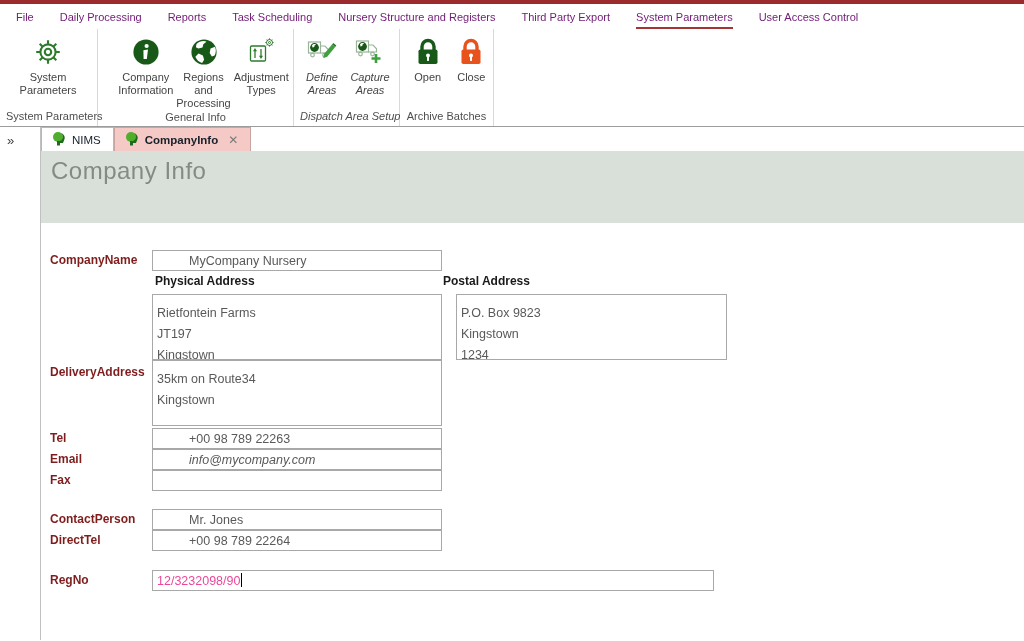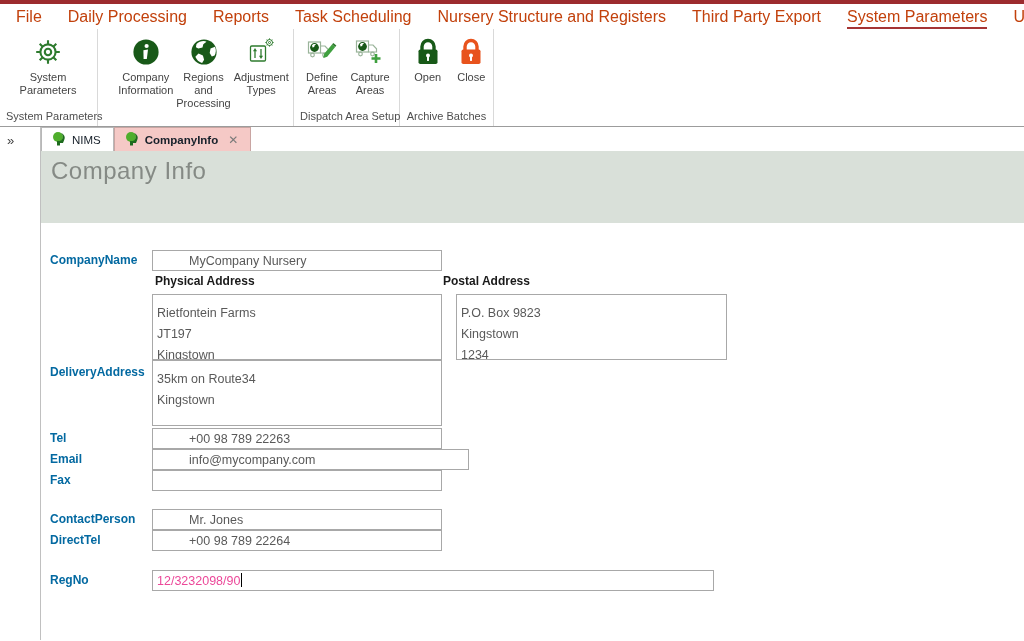--- a/index.html
+++ b/index.html
@@ -5,21 +5,21 @@
   * { margin:0; padding:0; box-sizing:border-box; }
   html,body { width:1024px; height:641px; overflow:hidden; background:#fff;
     font-family:"Liberation Sans", sans-serif; }
 
   
   .top-strip { height:4px; background:#9c2b2e; }
 
   
   .menubar { height:25px; background:#fff; display:flex; align-items:center;
     padding-left:16px; gap:26px; }
-  .menu-item { font-size:16px; color:#c2410c; height:100%; display:flex;
+  .menu-item { font-size:11px; color:#701a75; height:100%; display:flex;
     align-items:center; cursor:default; white-space:nowrap; border-bottom:2px solid transparent; padding-top:2px; }
   .menu-item.active { border-bottom:2px solid #a53434; }
 
   
   .ribbon { height:98px; background:#fff; border-bottom:1px solid #9c9c9c;
     display:flex; align-items:stretch; }
   .ribbon-group { display:flex; flex-direction:column; border-right:1px solid #d9d9d9; }
   .group-buttons { flex:1; display:flex; align-items:flex-start; padding:5px 4px 0 4px; }
   .group-label { font-size:11px; color:#4e4e4e; text-align:center; padding:1px 6px 4px; white-space:nowrap; }
   .rbtn { display:flex; flex-direction:column; align-items:center; gap:3px;
@@ -39,21 +39,21 @@
     background:#fff; cursor:pointer; white-space:nowrap; }
   .tab.active { background:#f5c9c6; font-weight:bold; border-color:#c9a5a2; }
   .tab .closex { color:#7a7a7a; font-size:12px; margin-left:4px; cursor:pointer; font-weight:normal; }
 
   
   .header-band { height:72px; background:#d9e0d9; padding:6px 0 0 10px; }
   .header-band h1 { font-size:24px; font-weight:normal; color:#858a85; letter-spacing:0.5px; }
 
   
   .form-area { position:relative; width:100%; height:430px; background:#fff; }
-  .flabel { position:absolute; left:9px; font-size:12px; font-weight:bold; color:#0369a1; line-height:21px; }
+  .flabel { position:absolute; left:9px; font-size:12px; font-weight:bold; color:#7f1d1d; line-height:21px; }
   .fheading { position:absolute; font-size:12px; font-weight:bold; color:#1a1a1a; }
   .finput, .ftext { position:absolute; border:1px solid #a8a8a8; background:#fff;
     font-family:"Liberation Sans", sans-serif; font-size:12.5px; color:#595959;
     padding:1px 4px; outline:none; }
   .finput { height:21px;padding-left:36px; }
   .ftext { resize:none; overflow:hidden; line-height:21px; padding-top:8px; }
   .fdiv { position:absolute; border:1px solid #a8a8a8; background:#fff; height:21px;
     font-size:12.5px; color:#ec4899; padding:2px 4px; }
   .caret { display:inline-block; width:1px; height:14px; background:#000;
     vertical-align:-2px; margin-left:1px; }
@@ -127,23 +127,24 @@
             <g stroke="#2e7b2e" stroke-width="1" fill="none">
               <circle cx="23.5" cy="5.5" r="3"></circle>
               <circle cx="23.5" cy="5.5" r="1"></circle>
               <path d="M23.5 1.4v1.2M23.5 8.4v1.2M19.4 5.5h1.2M26.4 5.5h1.2M20.7 2.7l.9.9M25.4 7.4l.9.9M20.7 8.3l.9-.9M25.4 3.6l.9-.9"></path>
             </g>
           </svg>
         </span>
         <span>Adjustment Types</span>
       </div>
     </div>
-  </div>
-
-  <div class="ribbon-group" style="width:106px;">
+    <div class="group-label">General Info</div>
+  </div>
+
+  <div class="ribbon-group" style="width:106px;font-style:italic;">
     <div class="group-buttons">
       <div class="rbtn" style="width:48px;">
         <span class="ricon">
           <svg width="32" height="30" viewBox="0 0 32 30">
             <g stroke="#9ab49a" stroke-width="1.2" fill="none">
               <rect x="2.5" y="5" width="12" height="11"></rect>
               <path d="M14.5 9h4.5l3.5 3.8V16h-8"></path>
               <circle cx="6.5" cy="18" r="1.8"></circle>
               <circle cx="18.5" cy="18" r="1.8"></circle>
             </g>
@@ -256,21 +257,21 @@
 1234</textarea>
 
       <div class="flabel" style="top:139px;">DeliveryAddress</div>
       <textarea class="ftext" style="left: 111px; top: 137px; width: 290px; height: 66px;">35km on Route34
 Kingstown</textarea>
 
       <div class="flabel" style="top:205px;">Tel</div>
       <input class="finput" style="left: 111px; top: 205px; width: 290px;" value="+00 98 789 22263">
 
       <div class="flabel" style="top:226px;">Email</div>
-      <input class="finput" style="left: 111px; top: 226px; width: 317px;" value="info@mycompany.com">
+      <input class="finput" style="left: 111px; top: 226px; width: 290px; font-style: italic;" value="info@mycompany.com">
 
       <div class="flabel" style="top:247px;">Fax</div>
       <input class="finput" style="left: 111px; top: 247px; width: 290px;" value="">
 
       <div class="flabel" style="top:286px;">ContactPerson</div>
       <input class="finput" style="left: 111px; top: 286px; width: 290px;" value="Mr. Jones">
 
       <div class="flabel" style="top:307px;">DirectTel</div>
       <input class="finput" style="left: 111px; top: 307px; width: 290px;" value="+00 98 789 22264">
 

